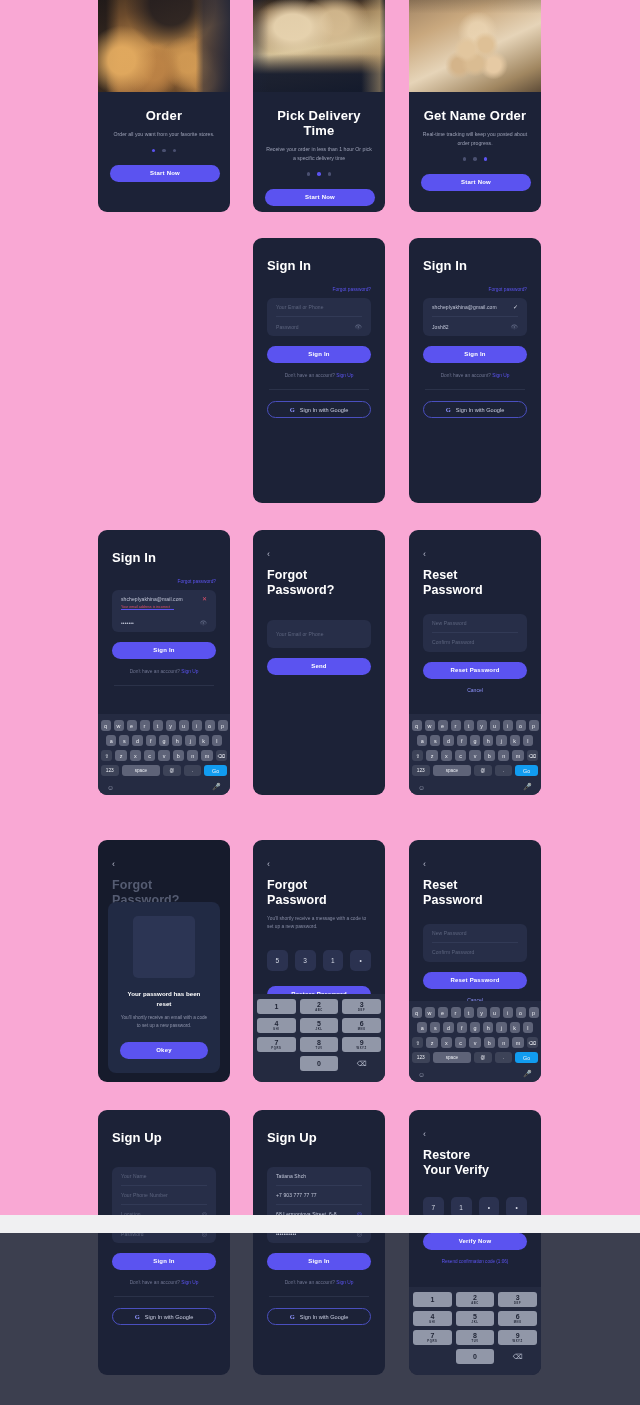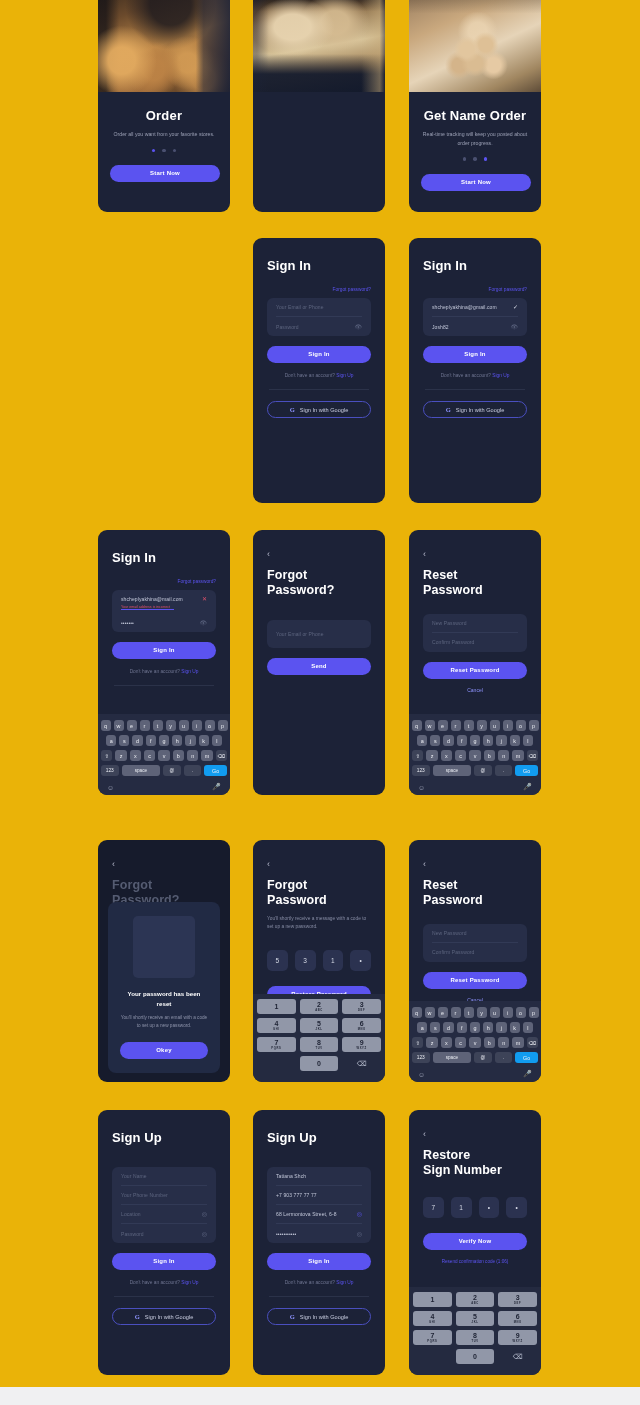--- a/index.html
+++ b/index.html
@@ -4,22 +4,22 @@
 <style>
   * { box-sizing: border-box; margin: 0; padding: 0; }
   html, body {
     width: 640px; height: 1405px;
     background: #3c3f4f;
     font-family: "Liberation Sans", sans-serif;
     overflow: hidden;
   }
   .canvas {
     position: relative;
-    width: 640px; height: 1405px;
-    background: #eab308;
+    width: 640px; height: 1233px;
+    background: #f9a8d4;
   }
   .bottom-strip {
     position: absolute; left: 0; bottom: 0; width: 640px; height: 18px;
     background: #f0f0f2;
   }
 
   
   .phone {
     position: absolute;
     background: #1c2237;
@@ -173,20 +173,30 @@
   <div class="phone" style="left:253px; top:-20px; width:132px; height:232px;">
     <div class="ob-img">
       <div class="layer" style="background:linear-gradient(170deg,#2a2018 0%,#7a5b38 30%,#d8c49a 58%,#9a7a50 80%,#2e2a26 100%);"></div>
       <div class="layer" style="background:
         radial-gradient(ellipse at 30% 42%, rgba(232,212,176,.95) 0 14%, transparent 32%),
         radial-gradient(ellipse at 62% 38%, rgba(214,188,146,.9) 0 12%, transparent 30%),
         linear-gradient(0deg, rgba(16,24,44,.92) 0 16%, transparent 34%),
         linear-gradient(180deg, rgba(14,16,26,.85) 0 12%, transparent 28%)"></div>
       <div class="layer" style="background:linear-gradient(90deg, rgba(28,34,55,.35) 0 3%, transparent 12%, transparent 82%, rgba(196,168,120,.5) 96%, rgba(28,34,55,.5) 100%);"></div>
     </div>
+    <div class="ob-body">
+      <div class="ob-title">Pick Delivery Time</div>
+      <div class="ob-sub">Receive your order in less than 1 hour Or pick a specific delivery time</div>
+      <div class="dots">
+        <div class="dot"></div>
+        <div class="dot active"></div>
+        <div class="dot"></div>
+      </div>
+      <div class="pill">Start Now</div>
+    </div>
   </div>
 
   <div class="phone" style="left:409px; top:-20px; width:132px; height:232px;">
     <div class="ob-img">
       <div class="layer" style="background:linear-gradient(155deg,#8d7257 0%,#c9a87e 35%,#e6d4b8 60%,#a08660 85%,#5e4c38 100%);"></div>
       <div class="layer" style="background:
         radial-gradient(circle at 44% 62%, rgba(226,198,158,1) 0 7%, transparent 13%),
         radial-gradient(circle at 58% 58%, rgba(222,192,150,1) 0 7%, transparent 13%),
         radial-gradient(circle at 50% 74%, rgba(218,188,146,1) 0 7%, transparent 13%),
         radial-gradient(circle at 64% 76%, rgba(230,202,164,1) 0 6%, transparent 12%),
@@ -632,21 +642,21 @@
         <span>Sign In with Google</span>
       </button>
     </div>
   </div>
 
   <div class="phone" style="left:409px; top:1110px; width:132px; height:265px;">
     <div class="scr">
       <span class="back-chev">‹</span>
       <div class="h1 two">
         <div>Restore</div>
-        <div>Sign Number</div>
+        <div>Your Verify</div>
       </div>
       <div class="code-row">
         <div class="code-box">7</div>
         <div class="code-box">1</div>
         <div class="code-box">•</div>
         <div class="code-box">•</div>
       </div>
       <button class="btn-primary" style="margin-top:15px;">Verify Now</button>
       <a class="resend">Resend confirmation code (1:06)</a>
     </div>

